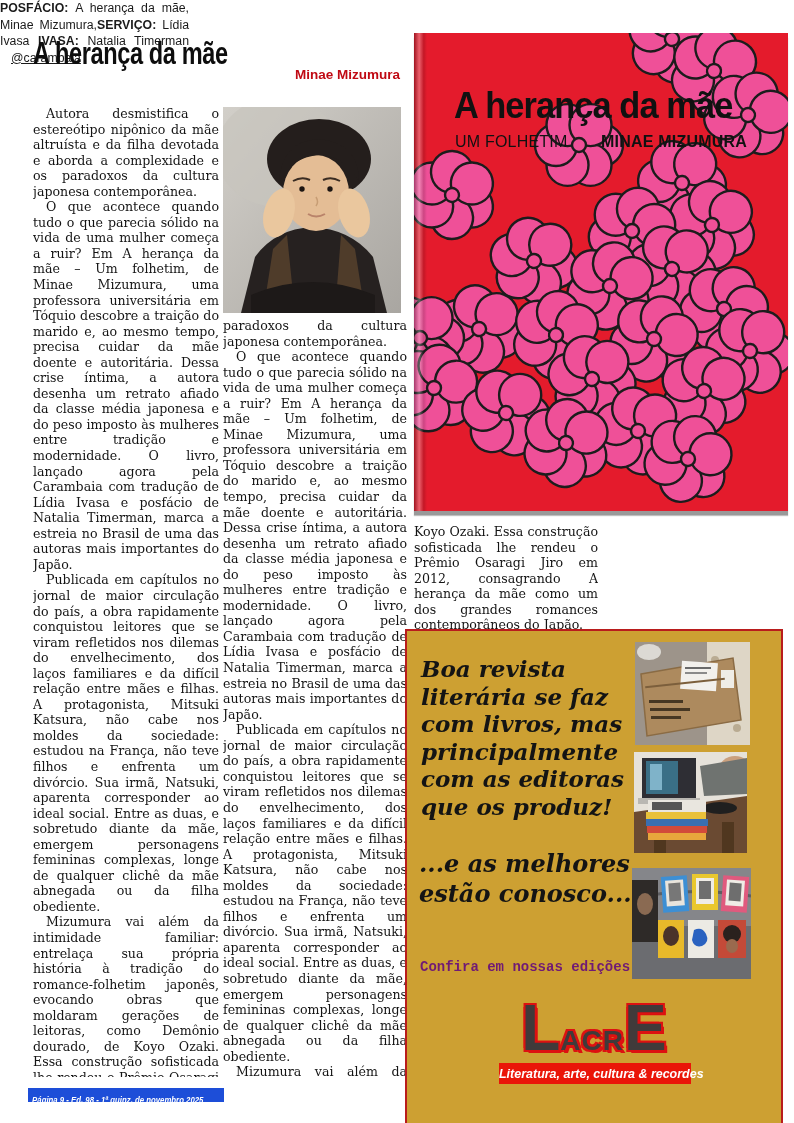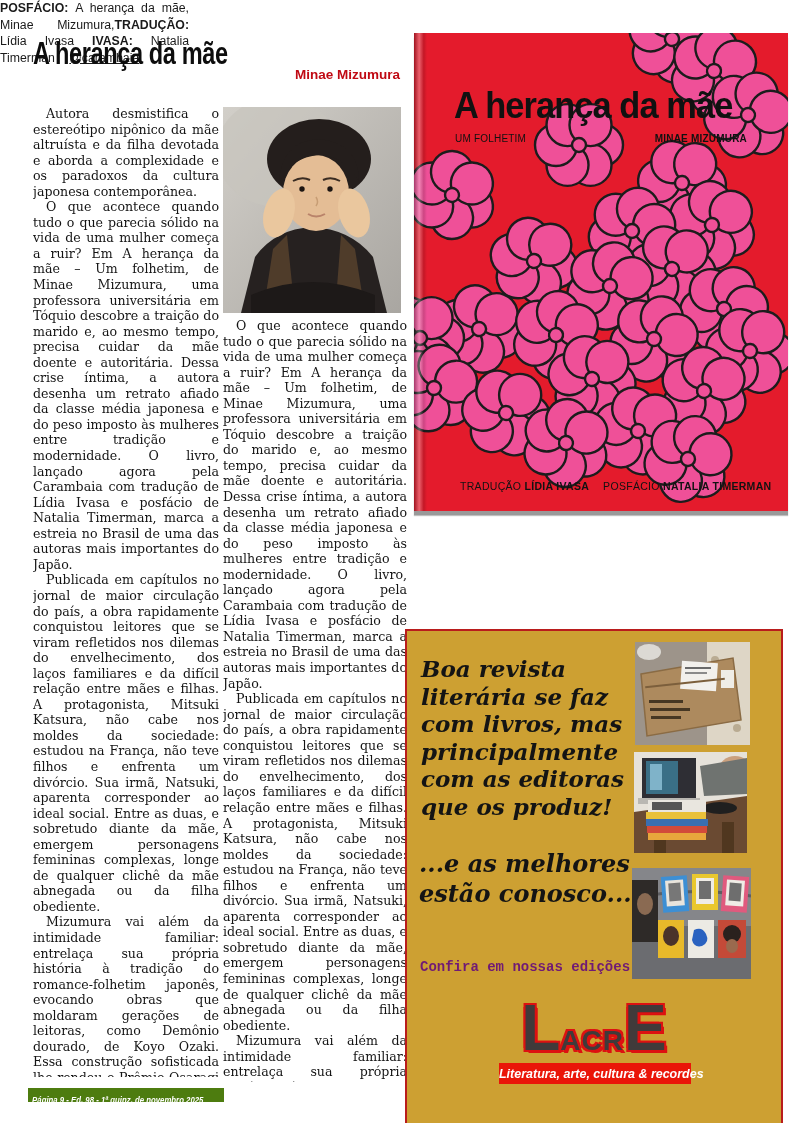--- a/index.html
+++ b/index.html
@@ -53,21 +53,21 @@
   }
   .book .cover-title {
     position:absolute; left:40px; top:52px; width:320px;
     font-family:"Liberation Sans", sans-serif; font-weight:700;
     font-size:37px; letter-spacing:-1px; color:#111; white-space:nowrap;
     transform:scaleX(0.93); transform-origin:left top;
   }
   .book .cover-sub {
     position:absolute; left:41px; top:100px; width:292px;
     display:flex; justify-content:space-between;
-    font-family:"Liberation Sans", sans-serif; font-size:10px; color:#111;
+    font-family:"Liberation Sans", sans-serif; font-size:16px; color:#111;
     letter-spacing:0.2px;
   }
   .book .cover-sub .author { font-weight:700; }
   .book .cover-credits {
     position:absolute; left:46px; top:447px; width:320px;
     font-family:"Liberation Sans", sans-serif; font-size:10.5px; color:#121212;
     letter-spacing:0.3px; white-space:nowrap;
   }
   .book .cover-credits b { font-weight:700; }
   .book .cover-credits .gap { display:inline-block; width:14px; }
@@ -115,21 +115,21 @@
   .logo-banner {
     position:absolute; left:88px; top:432px; width:200px; height:21px;
     background:#ea1508; color:#fff; text-align:center;
     font-family:"Liberation Sans", sans-serif; font-weight:700;
     font-style:italic; font-size:13px; line-height:21px; white-space:nowrap;
     transform:scaleX(0.96); transform-origin:center;
   }
   
   .page-footer {
     position:absolute; left:28px; top:1088px; width:196px; height:14px;
-    background:#4d7c0f; color:#fff; overflow:hidden;
+    background:#1d4ed8; color:#fff; overflow:hidden;
   }
   .page-footer span {
     display:inline-block; font-family:"Liberation Sans", sans-serif;
     font-weight:700; font-style:italic; font-size:9.5px; line-height:14px;
     padding-left:5px; white-space:nowrap;
     transform:scaleX(0.82); transform-origin:left center;
   }
 </style>
 </head>
 <body>
@@ -169,20 +169,21 @@
 
   <div id="col1" class="bodycol">
     <p>Autora desmistifica o estereótipo nipônico da mãe altruísta e da filha devotada e aborda a complexidade e os paradoxos da cultura japonesa contemporânea.</p>
     <p>O que acontece quando tudo o que parecia sólido na vida de uma mulher começa a ruir? Em A herança da mãe – Um folhetim, de Minae Mizumura, uma professora universitária em Tóquio descobre a traição do marido e, ao mesmo tempo, precisa cuidar da mãe doente e autoritária. Dessa crise íntima, a autora desenha um retrato afiado da classe média japonesa e do peso imposto às mulheres entre tradição e modernidade. O livro, lançado agora pela Carambaia com tradução de Lídia Ivasa e posfácio de Natalia Timerman, marca a estreia no Brasil de uma das autoras mais importantes do Japão.</p>
     <p>Publicada em capítulos no jornal de maior circulação do país, a obra rapidamente conquistou leitores que se viram refletidos nos dilemas do envelhecimento, dos laços familiares e da difícil relação entre mães e filhas. A protagonista, Mitsuki Katsura, não cabe nos moldes da sociedade: estudou na França, não teve filhos e enfrenta um divórcio. Sua irmã, Natsuki, aparenta corresponder ao ideal social. Entre as duas, e sobretudo diante da mãe, emergem personagens femininas complexas, longe de qualquer clichê da mãe abnegada ou da filha obediente.</p>
     <p>Mizumura vai além da intimidade familiar: entrelaça sua própria história à tradição do romance-folhetim japonês, evocando obras que moldaram gerações de leitoras, como Demônio dourado, de Koyo Ozaki. Essa construção sofisticada lhe rendeu o Prêmio Osaragi Jiro em 2012, consagrando A herança da mãe como um dos grandes romances contemporâneos do Japão.</p>
 
   </div>
 
   <div id="col2" class="bodycol">
+    <p class="noindent">paradoxos da cultura japonesa contemporânea.</p>
     <p>O que acontece quando tudo o que parecia sólido na vida de uma mulher começa a ruir? Em A herança da mãe – Um folhetim, de Minae Mizumura, uma professora universitária em Tóquio descobre a traição do marido e, ao mesmo tempo, precisa cuidar da mãe doente e autoritária. Dessa crise íntima, a autora desenha um retrato afiado da classe média japonesa e do peso imposto às mulheres entre tradição e modernidade. O livro, lançado agora pela Carambaia com tradução de Lídia Ivasa e posfácio de Natalia Timerman, marca a estreia no Brasil de uma das autoras mais importantes do Japão.</p>
     <p>Publicada em capítulos no jornal de maior circulação do país, a obra rapidamente conquistou leitores que se viram refletidos nos dilemas do envelhecimento, dos laços familiares e da difícil relação entre mães e filhas. A protagonista, Mitsuki Katsura, não cabe nos moldes da sociedade: estudou na França, não teve filhos e enfrenta um divórcio. Sua irmã, Natsuki, aparenta corresponder ao ideal social. Entre as duas, e sobretudo diante da mãe, emergem personagens femininas complexas, longe de qualquer clichê da mãe abnegada ou da filha obediente.</p>
     <p>Mizumura vai além da intimidade familiar: entrelaça sua própria história à tradição do romance-folhetim japonês, evocando obras que moldaram gerações de leitoras, como Demônio dourado, de</p>
   </div>
 
   <div class="book">
     <svg class="flowers" width="374" height="478" viewBox="0 0 374 478">
       <defs>
         <g id="fl" stroke="#1c1c1c" stroke-width="2.4" fill="#ef5098">
           <circle cx="23" cy="0" r="21"></circle>
@@ -217,29 +218,29 @@
       <use href="#fl" transform="translate(92,380) rotate(8)"></use>
       <use href="#fl" transform="translate(224,398) rotate(18)"></use>
       <use href="#fl" transform="translate(152,410) rotate(33)"></use>
       <use href="#fl" transform="translate(274,426) rotate(48)"></use>
     </svg>
     <div class="cover-title">A herança da mãe</div>
     <div class="cover-sub">
       <span class="sub">UM FOLHETIM</span>
       <span class="author">MINAE MIZUMURA</span>
     </div>
-    <div class="cover-credits">
-      <span>TRADUÇÃO </span><b>LÍDIA IVASA</b><span class="gap"></span><span>POSFÁCIO </span><b>NATALIA TIMERMAN</b>
-    </div>
     <div class="spine"></div>
   </div>
 
+  <div id="col3" class="bodycol">
+    <p class="noindent">Koyo Ozaki. Essa construção sofisticada lhe rendeu o Prêmio Osaragi Jiro em 2012, consagrando A herança da mãe como um dos grandes romances contemporâneos do Japão.</p>
+  </div>
 
   <div id="col4">
-    <b>POSFÁCIO: </b><span>A herança da mãe, Minae Mizumura,</span><b>TRADUÇÃO: </b><span>Lídia Ivasa </span><b>IVASA: </b><span>Natalia Timerman </span><span class="handle">@carambaia</span>
+    <b>POSFÁCIO: </b><span>A herança da mãe, Minae Mizumura,</span><b>SERVIÇO: </b><span>Lídia Ivasa </span><b>IVASA: </b><span>Natalia Timerman </span><span class="handle">@carambaia</span>
   </div>
 
   <div class="ad">
     <div class="ad-headline">Boa revista literária se faz com livros, mas principalmente com as editoras que os produz!</div>
 
     <div id="adphoto1" class="ad-photo">
       <svg width="115" height="103" viewBox="0 0 115 103">
         <rect width="115" height="103" fill="#9d948a"></rect>
         <rect x="72" y="0" width="43" height="103" fill="#ded6c6"></rect>
         <circle cx="80" cy="18" r="4" fill="#b9ab92"></circle>

